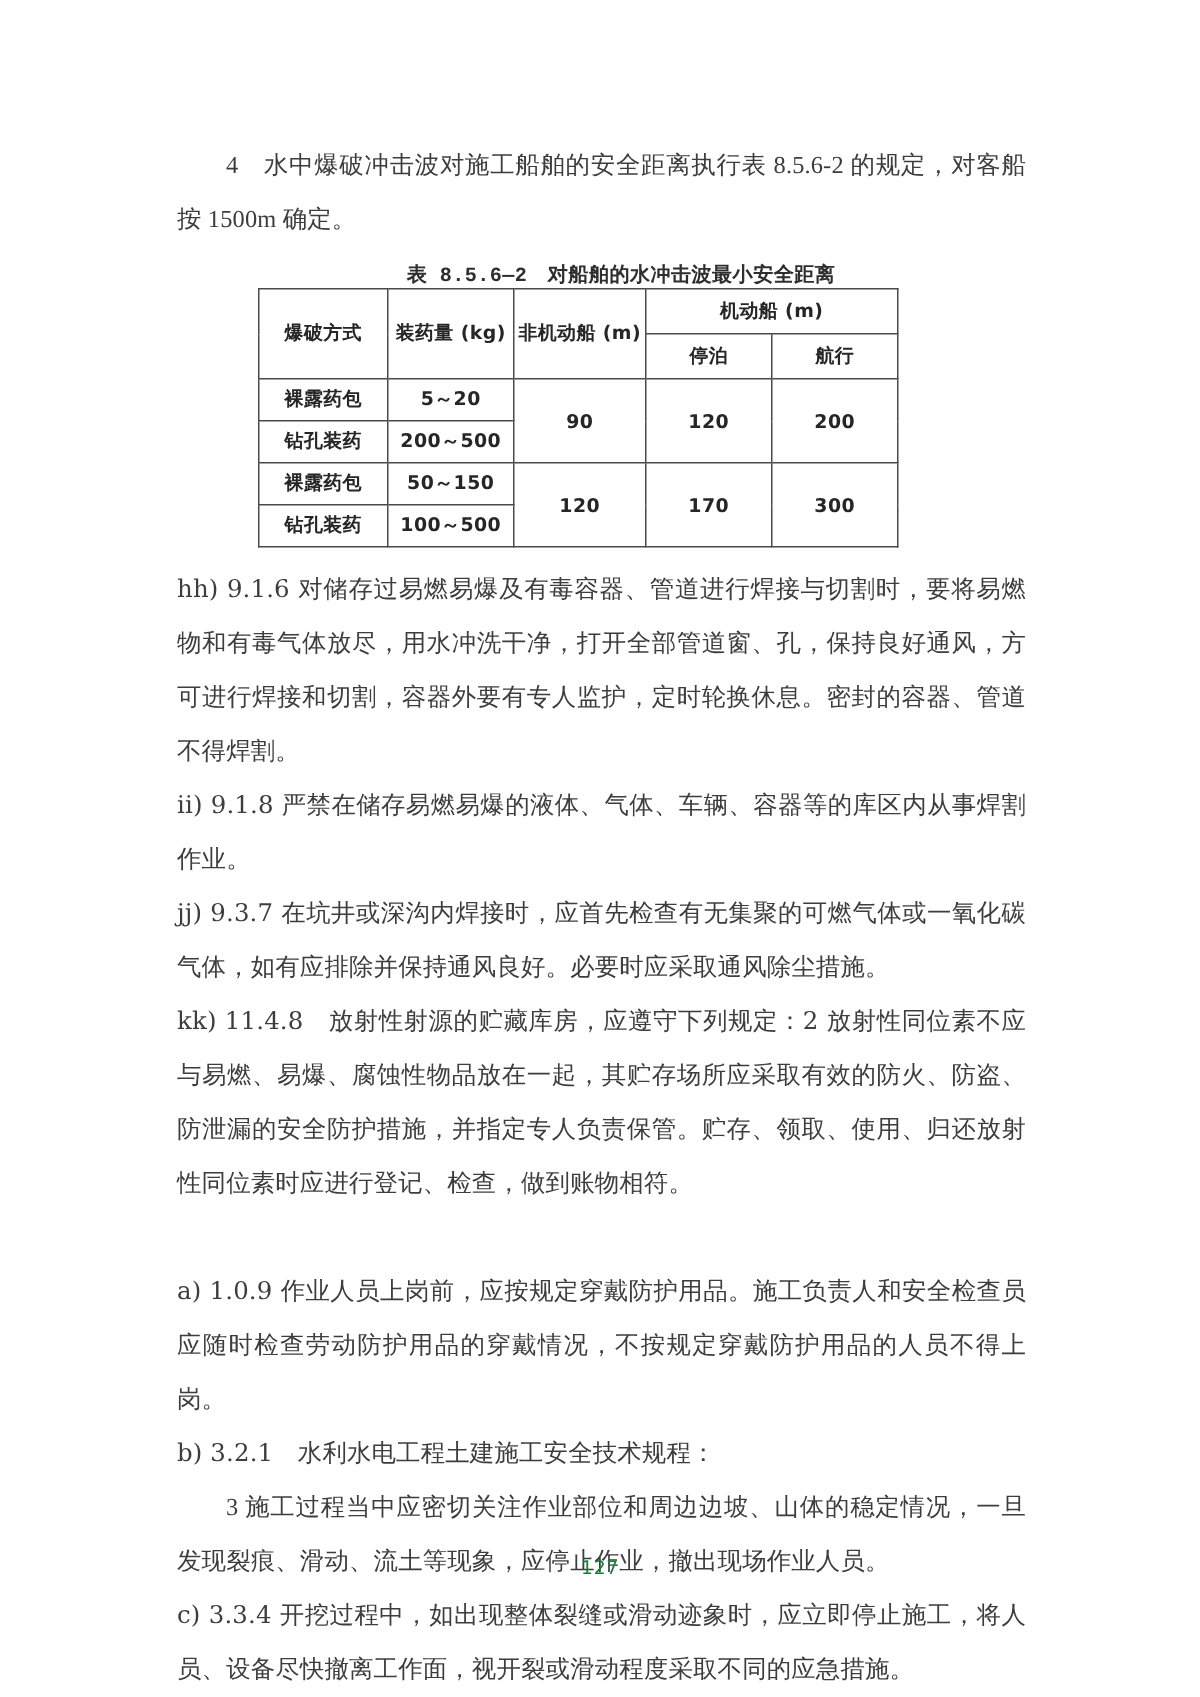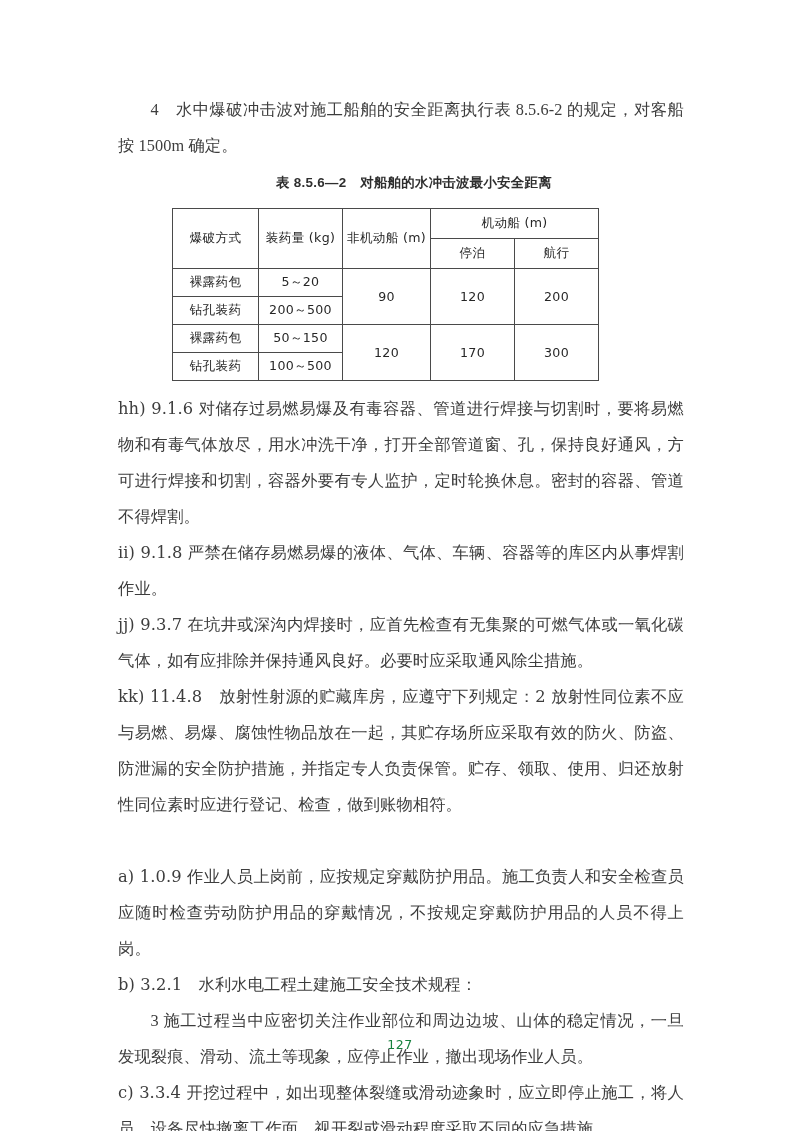--- a/index.html
+++ b/index.html
@@ -53,44 +53,44 @@
   .section-head .code {
     font-family: "DejaVu Sans", "Liberation Sans", sans-serif;
     letter-spacing: 0;
   }
 
   
   .table-block {
     margin: 10px 0 4px 0;
   }
   .table-caption {
-    font-family: Liberation Sans, sans-serif;
+    font-family: Liberation Mono, monospace;
     font-size: 13.4px;
     font-weight: bold;
     color: #2e2e2e;
     text-align: center;
     padding-left: 26px;
-    margin-bottom: 16px;
+    margin-bottom: 0;
     letter-spacing: 0.3px;
   }
   table.data-table {
     border-collapse: collapse;
     width: 426px;
     margin-left: 54px;
     table-layout: fixed;
     font-family: "DejaVu Sans", "Liberation Sans", sans-serif;
     color: #262626;
   }
   table.data-table td,
   table.data-table th {
     border: 1.5px solid #4a4a4a;
     text-align: center;
     vertical-align: middle;
     font-size: 12.6px;
-    font-weight: normal;
+    font-weight: bold;
     padding: 3px 2px;
     letter-spacing: 0.3px;
   }
   table.data-table th {
     height: 23px;
   }
   table.data-table td {
     height: 21px;
   }
   .col-a { width: 86px; }

